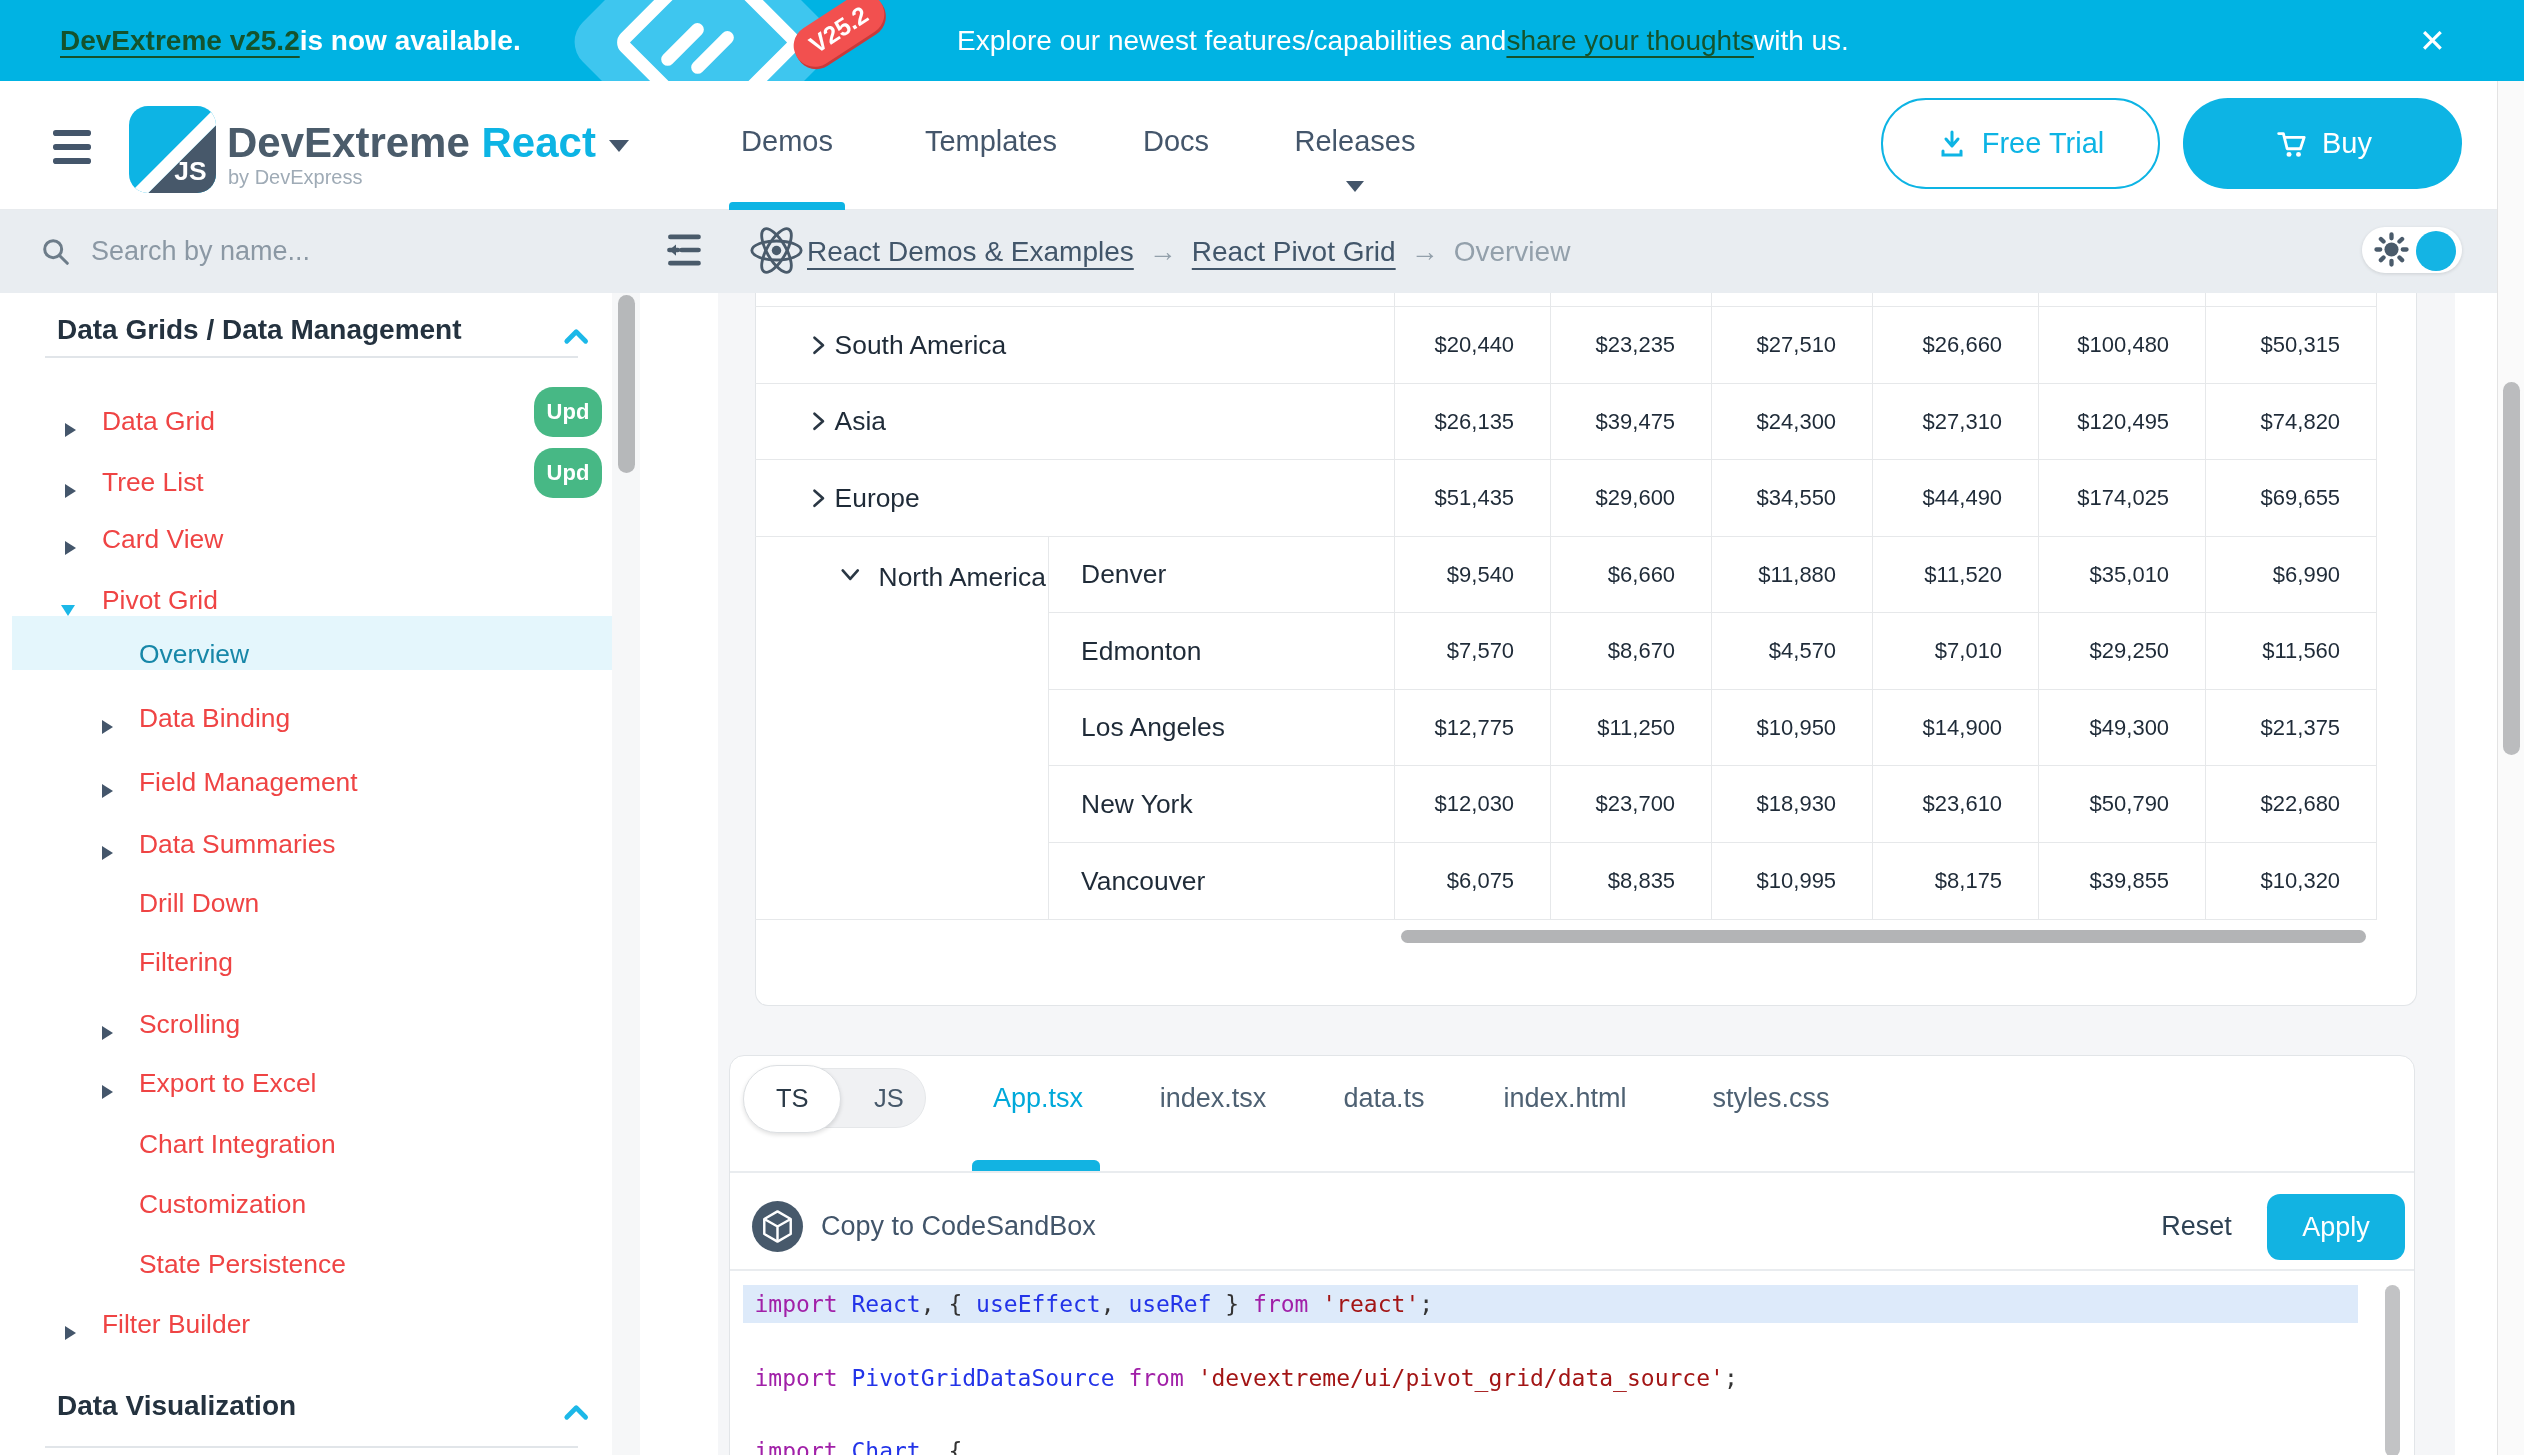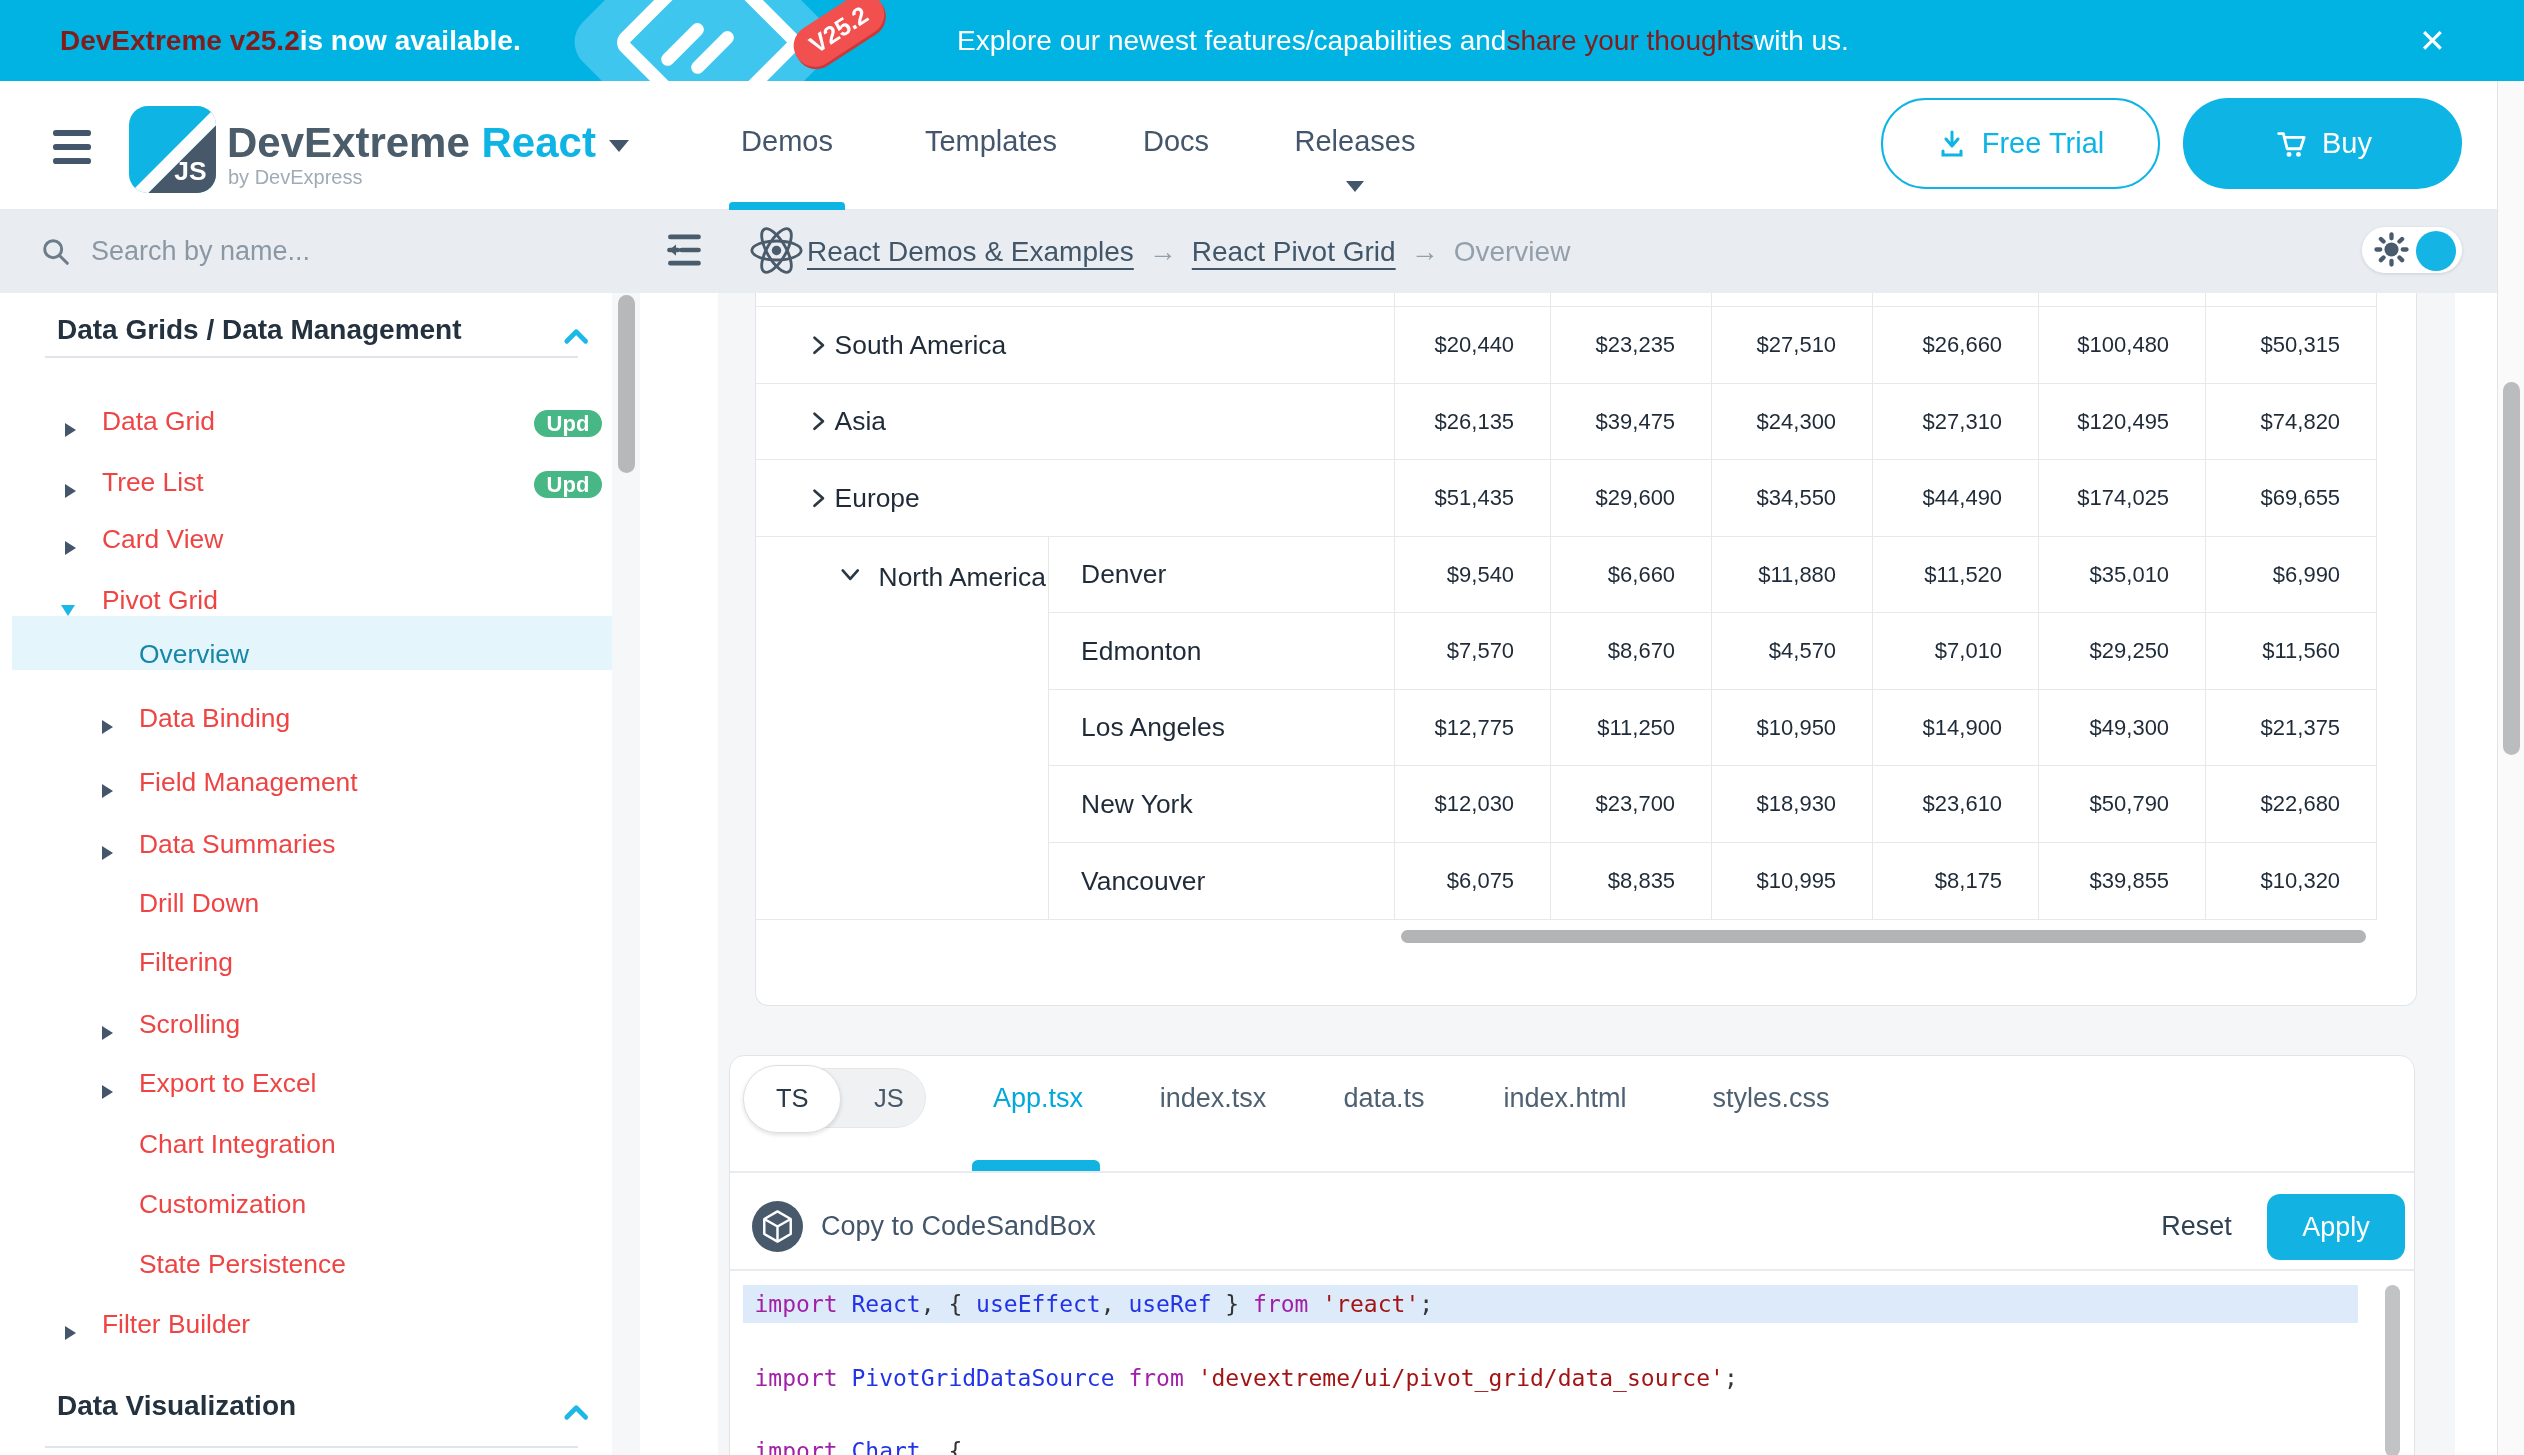--- a/index.html
+++ b/index.html
@@ -1,21 +1,21 @@
 <!DOCTYPE html>
 <html style="font-size:15px"><head>
 <meta charset="utf-8">
 <style>
   html,body{margin:0;padding:0;width:2525px;height:1456px;overflow:hidden;
     font-family:"Liberation Sans",sans-serif;background:#fff;}
   .abs{position:absolute;}
   
   #banner{left:0;top:0;width:2525px;height:81px;background:#00b3e3;color:#fff;overflow:hidden;}
   .banner-text{top:0;height:81px;display:flex;align-items:center;font-size:28px;font-weight:600;white-space:nowrap;}
-  .banner-text a{color:#7f1d1d;text-underline-offset:5.7px;cursor:pointer;}
+  .banner-text a{color:#14532d;text-decoration:underline;text-underline-offset:5.7px;cursor:pointer;}
   #banner-left{left:60px;}
   #banner-center{left:957px;font-weight:500;}
   #banner-close{left:2419px;top:0;height:81px;display:flex;align-items:center;font-size:32px;cursor:pointer;font-weight:400;}
   .art-square{left:604px;top:-57px;width:198px;height:198px;background:#3ec6ef;border-radius:28px;transform:rotate(45deg);}
   .art-inner{left:640px;top:-26.4px;width:111px;height:111px;border:13.2px solid #fff;border-radius:13.2px;transform:rotate(45deg);background:transparent;}
   .art-bar{background:#fff;border-radius:7.6px;transform:rotate(45deg);}
   .art-bar.b1{left:676px;top:17px;width:13.2px;height:55px;}
   .art-bar.b2{left:706px;top:24.5px;width:13.2px;height:55px;}
   .art-pill{left:789px;top:9.4px;width:100px;height:42px;background:#f2504f;border-radius:23px;
     transform:rotate(-33deg);display:flex;align-items:center;justify-content:center;
@@ -54,21 +54,21 @@
   
   #sidebar{left:0;top:293px;width:612px;height:1163px;background:#fff;overflow:hidden;}
   .sb-row{position:absolute;left:12px;width:612px;height:54px;display:flex;align-items:flex-end;cursor:pointer;}
   .sb-section{font-size:28px;font-weight:600;color:#24323f;}
   .sb-item-label{font-size:26.4px;color:#ef4444;}
   .sb-sel{background:#e4f6fc;}
   .sb-sel .sb-item-label{color:#1787a8;}
   .sb-divider{position:absolute;left:45px;width:533px;height:1.9px;background:#e1e5e9;}
   .tri-right{width:0;height:0;border-top:7.6px solid transparent;border-bottom:7.6px solid transparent;border-left:11.3px solid #44566b;}
   .tri-down{width:0;height:0;border-left:7.6px solid transparent;border-right:7.6px solid transparent;border-top:11.3px solid #1cb8e8;}
-  .upd-badge{position:absolute;left:522px;width:68px;height:27px;background:#47b885;border-radius:19px;color:#fff;
+  .upd-badge{position:absolute;left:522px;width:68px;height:50px;background:#47b885;border-radius:19px;color:#fff;
     font-size:22px;font-weight:600;display:flex;align-items:center;justify-content:center;}
   #sb-gutter{left:612px;top:293px;width:28px;height:1163px;background:#f6f7f8;}
   #sb-thumb{left:618px;top:295px;width:17px;height:178px;background:#b6b8ba;border-radius:8.5px;}
   #white-strip{left:640px;top:293px;width:77px;height:1163px;background:#fff;}
   #demo-bg{left:718px;top:293px;width:1737px;height:1163px;background:#f5f6f8;}
   #white-strip2{left:2455px;top:293px;width:42px;height:1163px;background:#fff;}
   #page-sb{left:2497px;top:81px;width:27px;height:1375px;background:#fafafa;border-left:0.9px solid #e3e3e3;box-sizing:border-box;}
   #page-thumb{left:2503px;top:382px;width:17px;height:373px;background:#bbbcbe;border-radius:8.5px;}
   
   #pivot-card{left:755px;top:293px;width:1662px;height:713px;background:#fff;

